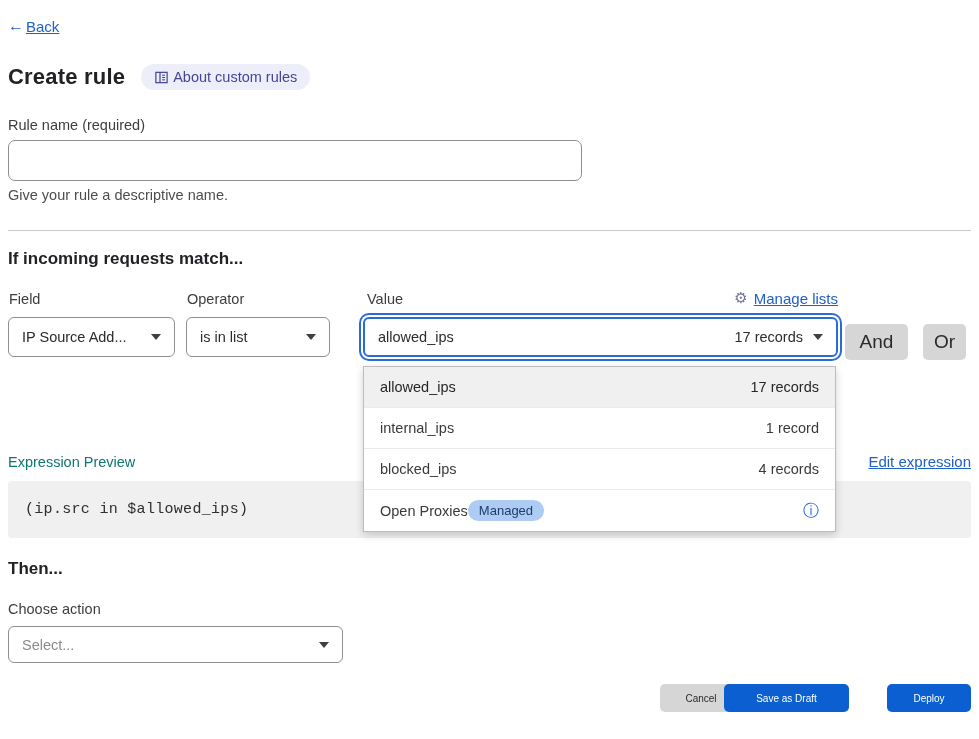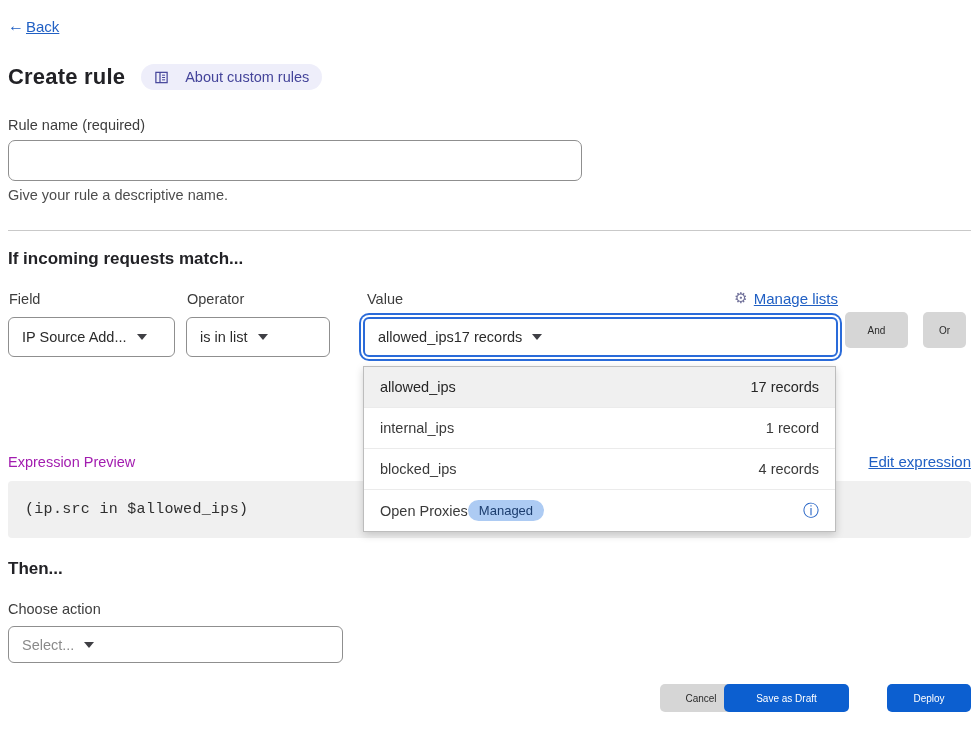--- a/index.html
+++ b/index.html
@@ -27,21 +27,21 @@
     position: absolute; left: 8px; top: 17px;
     font-size: 15px; display: flex; align-items: center;
   }
   .back-arrow { text-decoration: none; color: #2160c4; margin-right: 2px; font-size: 16px; }
   .title-row {
     position: absolute; left: 8px; top: 64px;
     display: flex; align-items: center; gap: 16px;
   }
   .page-title { font-size: 22px; font-weight: bold; color: #222226; letter-spacing: .2px; }
   .about-badge {
-    display: inline-flex; align-items: flex-end; gap: 16px;
+    display: inline-flex; align-items: flex-end; gap: 4px;
     background: #eeeefa; color: #44449a;
     font-size: 14.5px; padding: 5px 13px; border-radius: 14px;
     cursor: pointer;
   }
   .about-badge svg { display: block; }
 
   
   .field-label { font-size: 14.5px; color: #3d3d3d; }
   .rule-name-label { position: absolute; left: 8px; top: 117px; }
   .rule-name-input {
@@ -65,41 +65,41 @@
 
   .manage-lists {
     position: absolute; top: 289px; right: 141px;
     display: flex; align-items: center; gap: 6px; font-size: 15px;
   }
   .gear-icon { color: #72729b; font-size: 15px; text-decoration: none; }
 
   .select {
     position: absolute; height: 40px; background: #fff;
     border: 1px solid #8f8f8f; border-radius: 6px;
-    display: flex; align-items: center; justify-content: flex-start;
+    display: flex; align-items: center; justify-content: space-between;
     padding: 0 13px; font-size: 14.5px; color: #2b2b2b; cursor: pointer;
   }
   .chev {
     width: 0; height: 0;
     border-left: 5px solid transparent; border-right: 5px solid transparent;
     border-top: 6px solid #3f3f44; margin-left: 10px; flex: none;
   }
   .field-select    { left: 8px;   top: 317px; width: 167px; }
   .operator-select { left: 186px; top: 317px; width: 144px; }
   .value-select {
     left: 363px; top: 317px; width: 475px;
     border: 2px solid #2a6bd9;
     box-shadow: 0 0 0 2px #ffffff, 0 0 0 4px #2a6bd9;
   }
   .value-right { display: flex; align-items: center; color: #2b2b2b; }
 
   .gray-btn {
-    position: absolute; top: 312px; height: 36px;
+    position: absolute; top: 324px; height: 36px;
     background: #d6d6d6; border: none; border-radius: 5px;
-    font-size: 10px; color: #2b2b2b; font-family: inherit; cursor: pointer;
+    font-size: 19px; color: #2b2b2b; font-family: inherit; cursor: pointer;
   }
   .and-btn { left: 845px; width: 63px; }
   .or-btn  { left: 923px; width: 43px; }
 
   
   .value-menu {
     position: absolute; left: 363px; top: 366px; width: 473px;
     background: #fff; border: 1px solid #bdbdbd;
     box-shadow: 0 3px 8px rgba(0,0,0,.18);
     z-index: 5;
@@ -112,21 +112,21 @@
   .menu-row:last-child { border-bottom: none; }
   .menu-row.selected { background: #f0f0f0; color: #262626; }
   .menu-row-left { display: flex; align-items: center; }
   .managed-badge {
     background: #adcbf3; color: #1c3d6e;
     font-size: 13px; padding: 3px 11px; border-radius: 12px;
   }
   .info-icon { color: #2160c4; font-size: 16px; line-height: 1; cursor: pointer; }
 
   
-  .expr-label { position: absolute; left: 8px; top: 454px; font-size: 14.5px; color: #a21caf; }
+  .expr-label { position: absolute; left: 8px; top: 454px; font-size: 14.5px; color: #0f766e; }
   .edit-expression { position: absolute; top: 453px; right: 8px; font-size: 15px; }
   .expr-block {
     position: absolute; left: 8px; top: 481px; width: 963px; height: 57px;
     background: #f0f0f0; border-radius: 4px; z-index: 1;
     display: flex; align-items: center; padding: 0 17px;
   }
   .expr-code {
     font-family: "Liberation Mono", "DejaVu Sans Mono", monospace;
     font-size: 15px; color: #2f2f2f; letter-spacing: .3px;
   }

